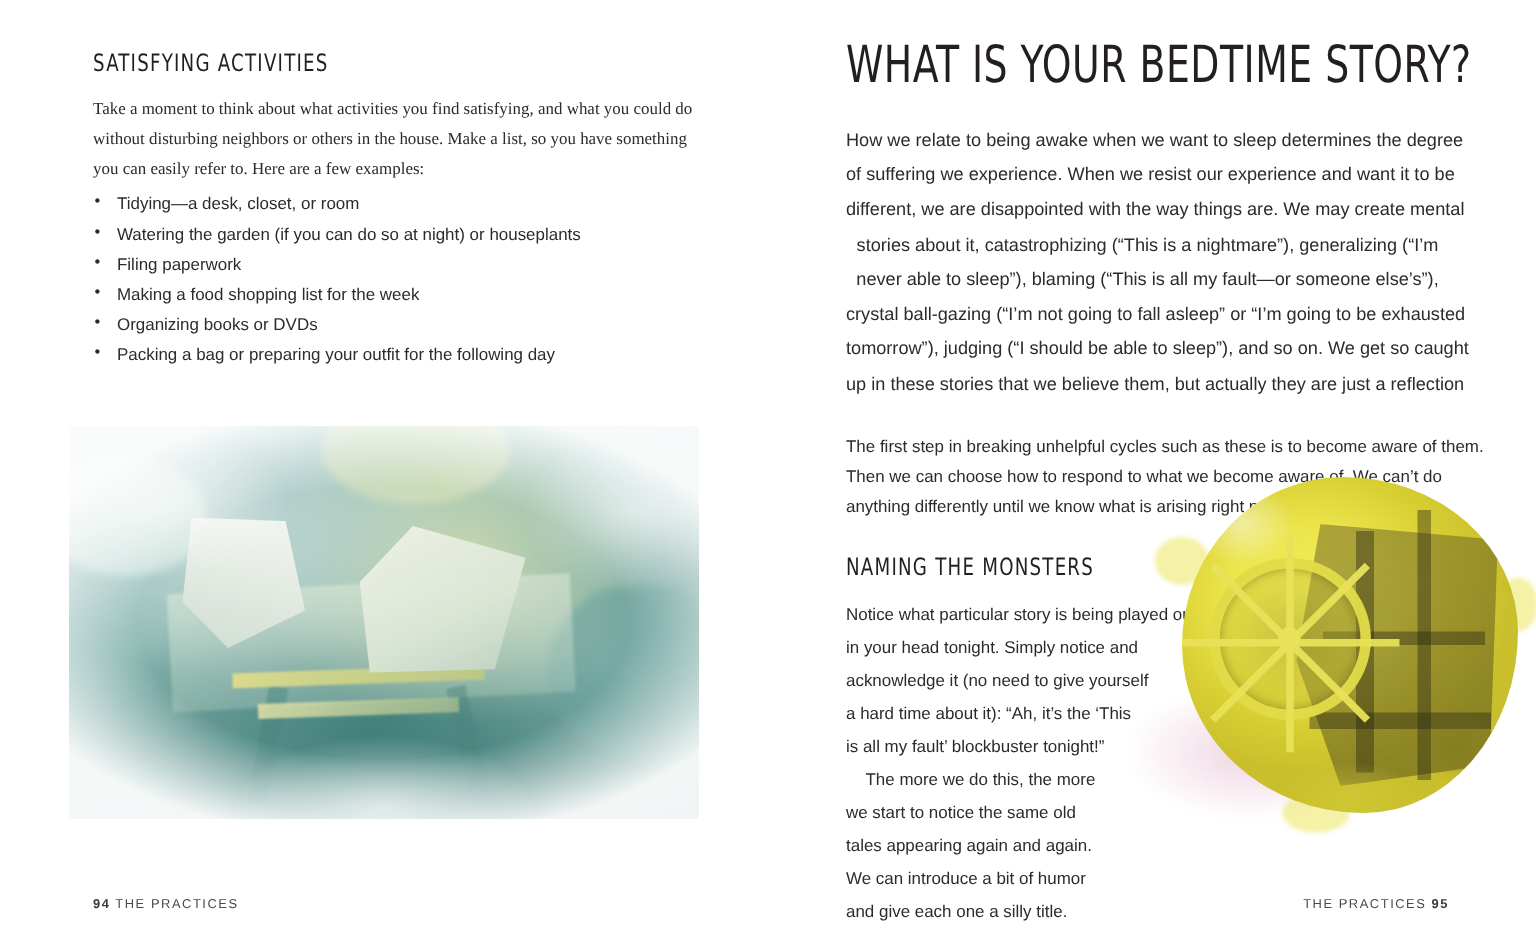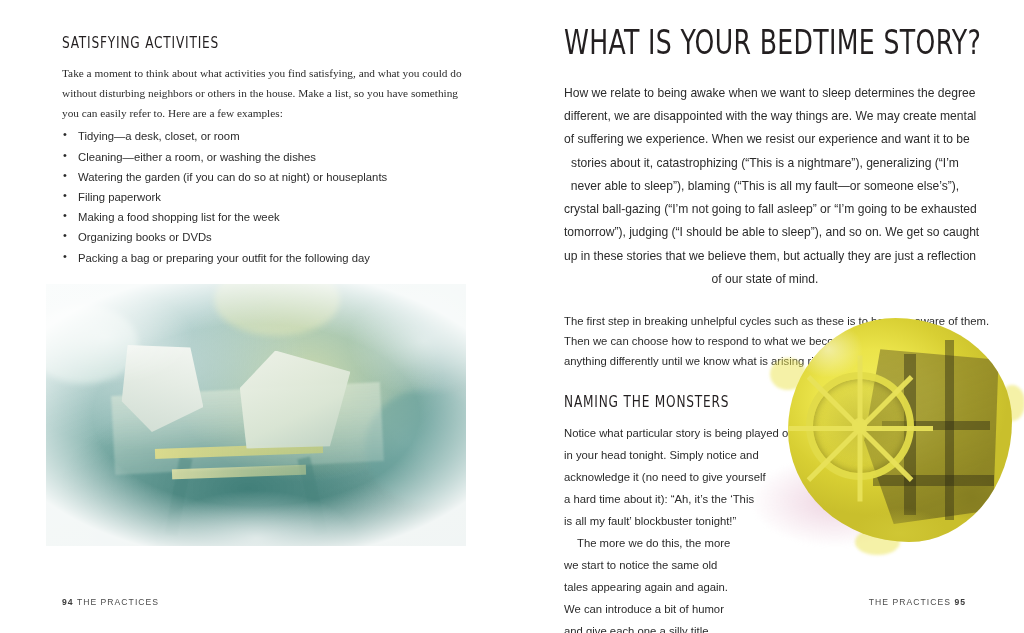--- a/index.html
+++ b/index.html
@@ -335,21 +335,20 @@
     <h2 class="section-head">SATISFYING ACTIVITIES</h2>
 
     <div class="intro-lines">
       <div>Take a moment to think about what activities you find satisfying, and what you could do</div>
       <div>without disturbing neighbors or others in the house. Make a list, so you have something</div>
       <div>you can easily refer to. Here are a few examples:</div>
     </div>
 
     <ul class="bullets">
       <li>Tidying—a desk, closet, or room</li>
-      <li>Cleaning—either a room, or washing the dishes</li>
       <li>Watering the garden (if you can do so at night) or houseplants</li>
       <li>Filing paperwork</li>
       <li>Making a food shopping list for the week</li>
       <li>Organizing books or DVDs</li>
       <li>Packing a bag or preparing your outfit for the following day</li>
     </ul>
 
     <div class="art-left">
       <div class="wash"></div>
       <div class="splat sp1"></div>
@@ -371,28 +370,27 @@
       <span class="footer-label">THE PRACTICES</span>
     </div>
   </div>
 
   <div class="page page-right">
 
     <h1 class="chapter-head">WHAT IS YOUR BEDTIME STORY?</h1>
 
     <div class="shaped">
       <div>How we relate to being awake when we want to sleep determines the degree</div>
+      <div>of suffering we experience. When we resist our experience and want it to be</div>
       <div>different, we are disappointed with the way things are. We may create mental</div>
-      <div>of suffering we experience. When we resist our experience and want it to be</div>
       <div>stories about it, catastrophizing (“This is a nightmare”), generalizing (“I’m</div>
       <div>never able to sleep”), blaming (“This is all my fault—or someone else’s”),</div>
       <div>crystal ball-gazing (“I’m not going to fall asleep” or “I’m going to be exhausted</div>
       <div>tomorrow”), judging (“I should be able to sleep”), and so on. We get so caught</div>
       <div>up in these stories that we believe them, but actually they are just a reflection</div>
-      <div>of our state of mind.</div>
     </div>
 
     <div class="para-block">
       <div>The first step in breaking unhelpful cycles such as these is to become aware of them.</div>
       <div>Then we can choose how to respond to what we become aware of. We can’t do</div>
       <div>anything differently until we know what is arising right now. Try it and see.</div>
     </div>
 
     <h2 class="section-head">NAMING THE MONSTERS</h2>
 

